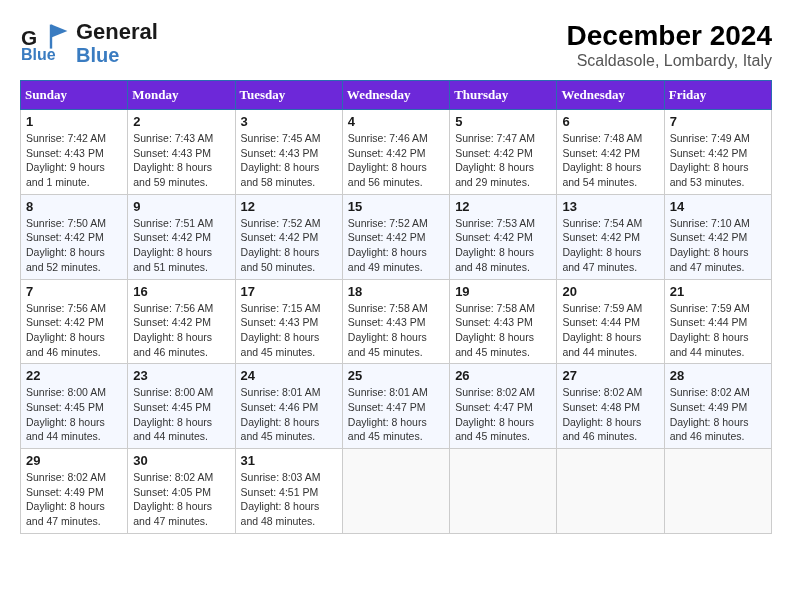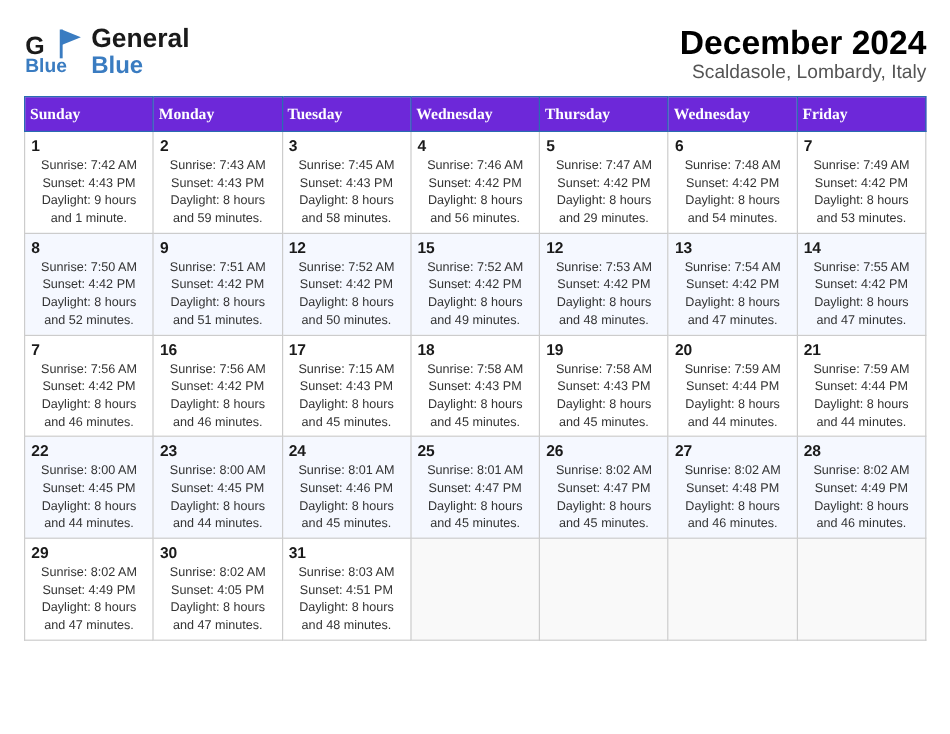--- a/index.html
+++ b/index.html
@@ -56,21 +56,20 @@
       font-size: 13px;
       font-weight: bold;
       color: #1a1a1a;
       display: block;
       margin-bottom: 2px;
     }
     .day-info {
       color: #333;
       font-size: 10.5px;
       line-height: 1.4;
-      text-align: center;
     }
     .empty-cell { background: #f9f9f9 !important; }
 
     
     .logo-wrap {
       display: flex;
       align-items: center;
       gap: 6px;
     }
     .logo-svg { width: 50px; height: 40px; }
@@ -216,21 +215,21 @@
         <span class="day-num">13</span>
         <div class="day-info">
           <span>Sunrise: 7:54 AM</span><br>
           <span>Sunset: 4:42 PM</span><br>
           <span>Daylight: 8 hours and 47 minutes.</span>
         </div>
       </td>
         <td>
         <span class="day-num">14</span>
         <div class="day-info">
-          <span>Sunrise: 7:55 AM</span><br>
+          <span>Sunrise: 7:10 AM</span><br>
           <span>Sunset: 4:42 PM</span><br>
           <span>Daylight: 8 hours and 47 minutes.</span>
         </div>
       </td>
       </tr>
       <tr>
         <td>
         <span class="day-num">7</span>
         <div class="day-info">
           <span>Sunrise: 7:56 AM</span><br>

